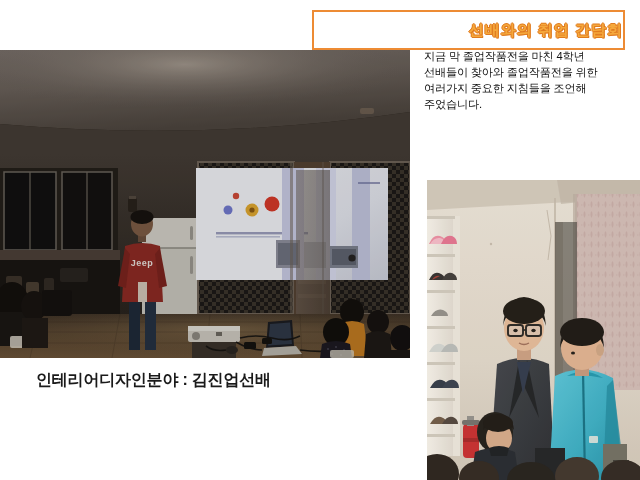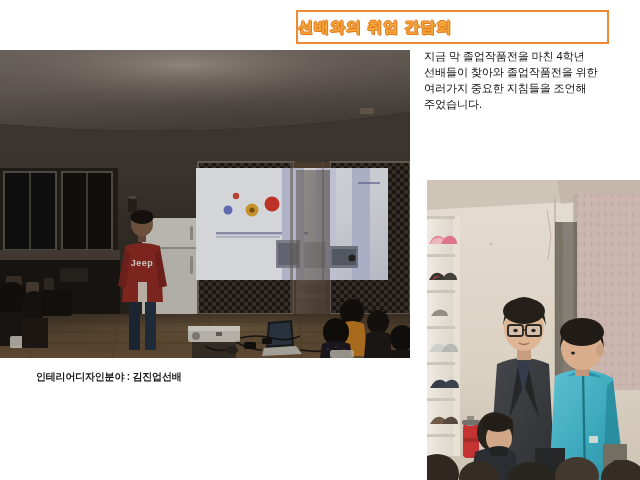--- a/index.html
+++ b/index.html
@@ -11,30 +11,30 @@
     height: 480px;
     background: #ffffff;
     font-family: "Liberation Sans", sans-serif;
     overflow: hidden;
     position: relative;
   }
 
   
   #title-box {
     position: absolute;
-    left: 296px;
+    left: 312px;
     top: 10px;
     width: 313px;
-    height: 34px;
+    height: 40px;
     border: 2px solid #ED8B34;
     background: #ffffff;
     box-sizing: border-box;
     display: flex;
     align-items: center;
-    justify-content: flex-start;
+    justify-content: flex-end;
   }
   #title-text {
     font-size: 15px;
     font-weight: bold;
     letter-spacing: 1px;
     color: #F5A83C;
     text-shadow:
        1px 0 0 #E07B20,
       -1px 0 0 #E07B20,
        0 1px 0 #E07B20,
@@ -55,21 +55,21 @@
     font-weight: normal;
     letter-spacing: -0.2px;
     word-break: keep-all;
   }
 
   
   #left-caption {
     position: absolute;
     left: 36px;
     top: 370px;
-    font-size: 10px;
+    font-size: 16px;
     font-weight: bold;
     color: #1a1a1a;
     letter-spacing: -0.2px;
     white-space: nowrap;
   }
 
   
   .photo {
     position: absolute;
     overflow: hidden;

